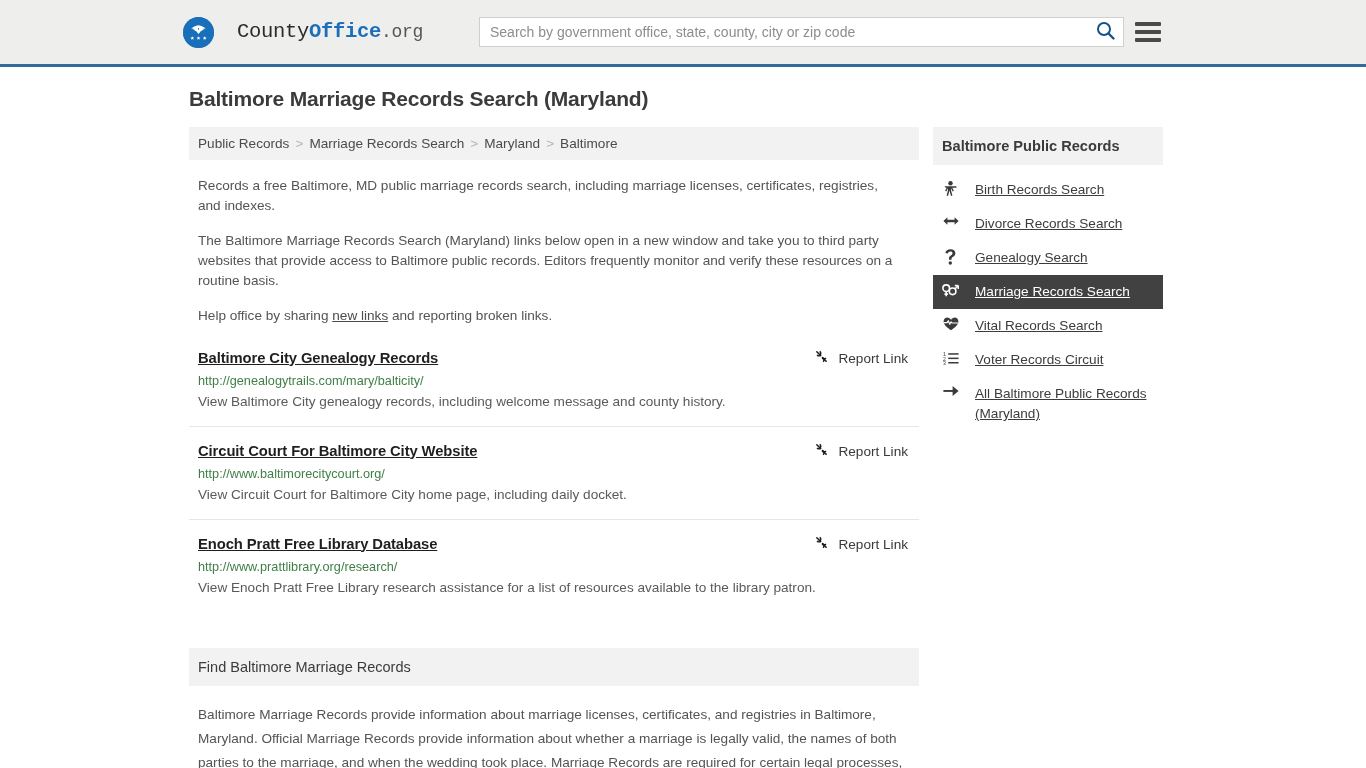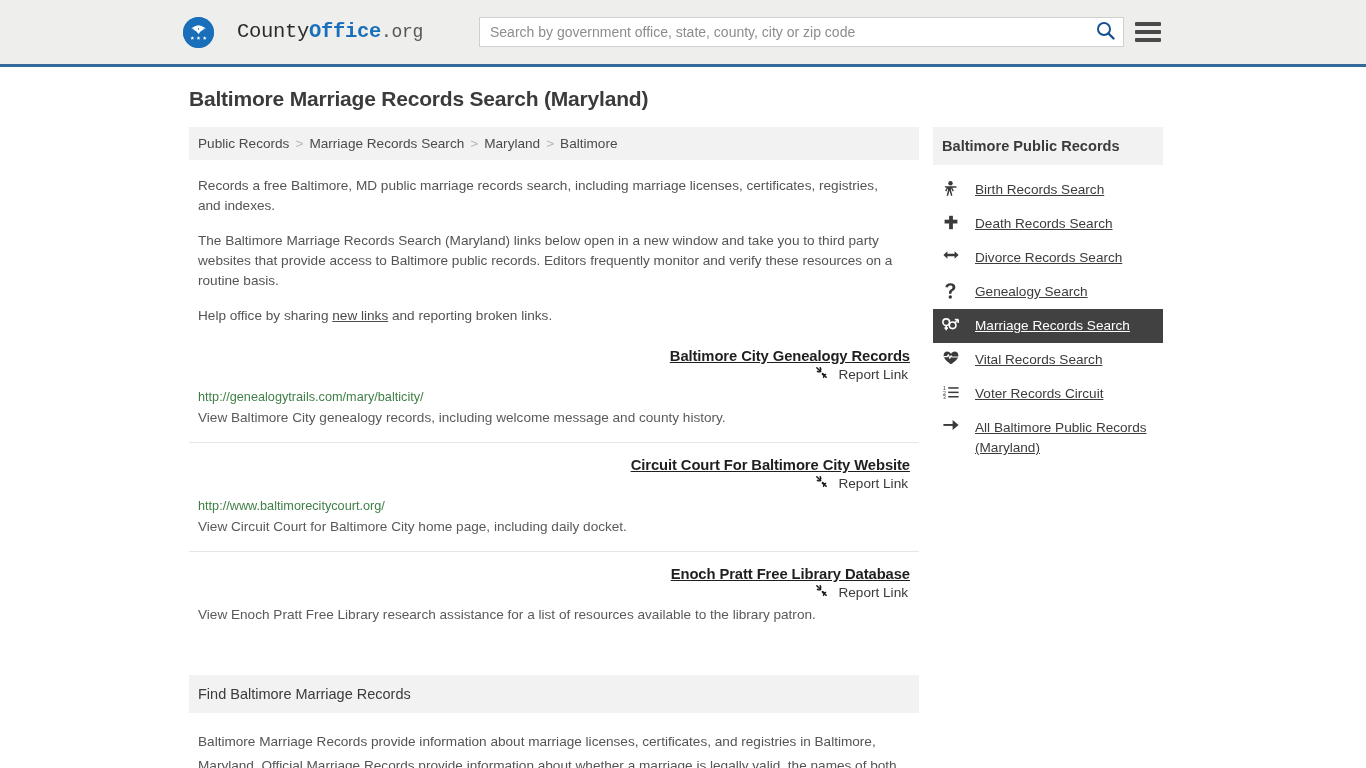--- a/index.html
+++ b/index.html
@@ -163,23 +163,22 @@
   .results { margin-top: 22px; }
   .result {
     padding: 0 9px 14px 9px;
     border-bottom: 1px solid #e6e6e6;
     margin-bottom: 14px;
     position: relative;
   }
   .result:last-child { border-bottom: 0; }
   .result-head {
     display: flex;
-    align-items: flex-end;
+    align-items: center;
     justify-content: space-between;
-    flex-direction: column;
   }
   .result-title {
     font-size: 14.8px;
     font-weight: bold;
     color: #1f1f1f;
     text-decoration: underline;
     letter-spacing: -0.1px;
   }
   .report-link {
     display: flex;
@@ -379,20 +378,21 @@
               <span>
                 <svg width="15" height="15" viewBox="0 0 16 16" aria-hidden="true">
                   <path d="M3 3 L7 7 M9 9 L13 13" stroke="#1a1a1a" stroke-width="1.6" stroke-linecap="round" fill="none"></path>
                   <path d="M6.2 2.5 a3 3 0 0 1 0 4.2 M3.2 6.3 a3 3 0 0 0 4.2 0" stroke="#1a1a1a" stroke-width="1.5" fill="none"></path>
                   <path d="M9.8 13.5 a3 3 0 0 0 0 -4.2 M12.8 9.7 a3 3 0 0 1 -4.2 0" stroke="#1a1a1a" stroke-width="1.5" fill="none"></path>
                 </svg>
               </span>
               <span>Report Link</span>
             </a>
           </div>
+          <a class="result-url" href="#">http://www.prattlibrary.org/research/</a>
           <div class="result-desc">View Enoch Pratt Free Library research assistance for a list of resources available to the library patron.</div>
         </div>
 
       </div>
 
       <div class="section">
         <div class="section-head">Find Baltimore Marriage Records</div>
         <p class="section-body">Baltimore Marriage Records provide information about marriage licenses, certificates, and registries in Baltimore, Maryland. Official Marriage Records provide information about whether a marriage is legally valid, the names of both parties to the marriage, and when the wedding took place. Marriage Records are required for certain legal processes, including name changes or applying for spousal benefits.</p>
       </div>
 
@@ -406,29 +406,20 @@
         <a class="side-item" href="#">
           <span class="si-icon">
             <svg width="13" height="16" viewBox="0 0 13 16" aria-hidden="true" fill="currentColor">
               <circle cx="6.5" cy="2.2" r="2.2"></circle>
               <path d="M0.6 5.2 h11.8 v1.5 h-4.1 l1.6 3.0 -1.2 0.7 -1.7 -3.2 v2.0 l1.4 5.4 -1.4 0.4 -1.5 -5.4 -1.5 5.4 -1.4 -0.4 1.4 -5.4 v-2.0 l-1.7 3.2 -1.2 -0.7 1.6 -3.0 h-1.1 z"></path>
             </svg>
           </span>
           <span class="si-label">Birth Records Search</span>
         </a>
 
-        <a class="side-item" href="#">
-          <span class="si-icon">
-            <svg width="14" height="15" viewBox="0 0 14 15" aria-hidden="true" fill="currentColor">
-              <rect x="5.1" y="0.8" width="3.8" height="13.4"></rect>
-              <rect x="0.6" y="4.7" width="12.8" height="3.8"></rect>
-            </svg>
-          </span>
-          <span class="si-label">Death Records Search</span>
-        </a>
 
         <a class="side-item" href="#">
           <span class="si-icon">
             <svg width="16" height="12" viewBox="0 0 16 12" aria-hidden="true" fill="currentColor">
               <path d="M0.4 6 L4.4 2.2 v2.5 h7.2 v-2.5 L15.6 6 L11.6 9.8 v-2.5 h-7.2 v2.5 z"></path>
             </svg>
           </span>
           <span class="si-label">Divorce Records Search</span>
         </a>
 

